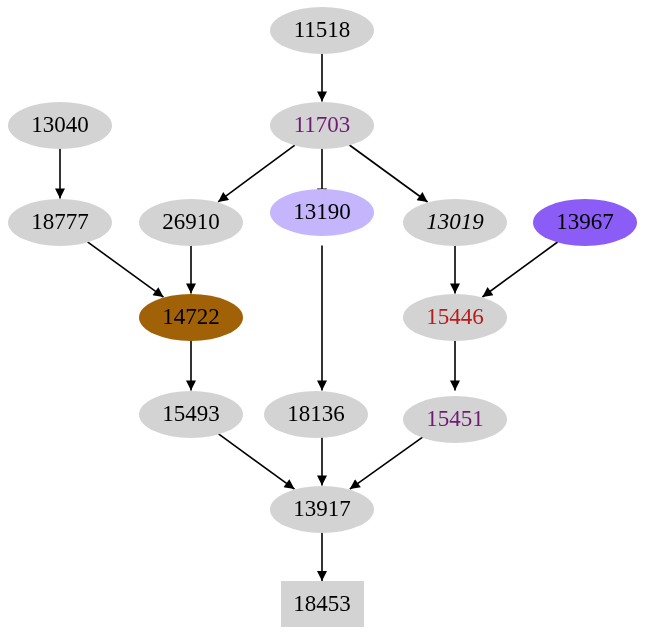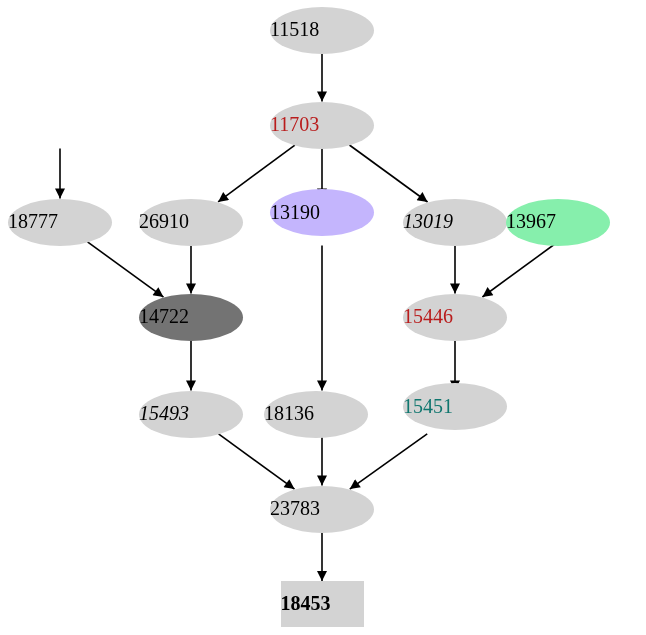--- a/index.html
+++ b/index.html
@@ -23,34 +23,33 @@
     position: absolute;
     left: 0;
     top: 0;
     width: 100%;
     height: 100%;
   }
   .node {
     position: absolute;
     display: flex;
     align-items: center;
-    justify-content: flex-start;
+    justify-content: center;
     background: #d3d3d3;
     font-family: "Liberation Serif", "DejaVu Serif", serif;
-    font-size: 20px;
+    font-size: 23px;
     line-height: 1;
     color: #000000;
     box-sizing: border-box;
   }
   .node.ellipse {
     border-radius: 50%;
   }
   .node.box {
     border-radius: 0;
-    font-weight: bold;
   }
   .node-label {
     transform: translateY(-1px);
   }
 </style>
 </head>
 <body>
 
 <div id="canvas">
   <svg id="edges" xmlns="http://www.w3.org/2000/svg" width="646" height="635">
@@ -73,53 +72,56 @@
       <line x1="455.0" y1="340.5" x2="455.0" y2="390.5" stroke="#000000" stroke-width="1.6" marker-end="url(#arrowhead)"></line>
       <line x1="218.5" y1="433.9" x2="294.5" y2="489.1" stroke="#000000" stroke-width="1.6" marker-end="url(#arrowhead)"></line>
       <line x1="322.0" y1="437.5" x2="322.0" y2="485.5" stroke="#000000" stroke-width="1.6" marker-end="url(#arrowhead)"></line>
       <line x1="427.2" y1="433.9" x2="349.8" y2="489.1" stroke="#000000" stroke-width="1.6" marker-end="url(#arrowhead)"></line>
       <line x1="322.0" y1="532.5" x2="322.0" y2="581.0" stroke="#000000" stroke-width="1.6" marker-end="url(#arrowhead)"></line>
     </svg>
   <div id="nodes">
       <div class="node ellipse" style="left: 270px; top: 6.5px; width: 104px; height: 47px; background: rgb(211, 211, 211); color: rgb(0, 0, 0);">
         <span class="node-label">11518</span>
       </div>
-      <div class="node ellipse" style="left: 270px; top: 101.5px; width: 104px; height: 47px; background: rgb(211, 211, 211); color: #b91c1c;">
+      <div class="node ellipse" style="left: 8px; top: 101.5px; width: 104px; height: 47px; background: rgb(211, 211, 211); color: rgb(0, 0, 0);">
+        <span class="node-label">13040</span>
+      </div>
+      <div class="node ellipse" style="left: 270px; top: 101.5px; width: 104px; height: 47px; background: rgb(211, 211, 211); color: #701a75;">
         <span class="node-label">11703</span>
       </div>
       <div class="node ellipse" style="left: 8px; top: 198.5px; width: 104px; height: 47px; background: rgb(211, 211, 211); color: rgb(0, 0, 0);">
         <span class="node-label">18777</span>
       </div>
       <div class="node ellipse" style="left: 139px; top: 198.5px; width: 104px; height: 47px; background: rgb(211, 211, 211); color: rgb(0, 0, 0);">
         <span class="node-label">26910</span>
       </div>
       <div class="node ellipse" style="left: 270px; top: 189px; width: 104px; height: 47px; background: #c4b5fd; color: rgb(0, 0, 0);">
         <span class="node-label">13190</span>
       </div>
       <div class="node ellipse" style="left: 403px; top: 198.5px; width: 104px; height: 47px; background: rgb(211, 211, 211); color: rgb(0, 0, 0); font-style: italic;">
         <span class="node-label">13019</span>
       </div>
-      <div class="node ellipse" style="left: 506px; top: 198.5px; width: 104px; height: 47px; background: #86efac; color: rgb(0, 0, 0);">
+      <div class="node ellipse" style="left: 533px; top: 198.5px; width: 104px; height: 47px; background: #8b5cf6; color: rgb(0, 0, 0);">
         <span class="node-label">13967</span>
       </div>
-      <div class="node ellipse" style="left: 139px; top: 293.5px; width: 104px; height: 47px; background: #737373; color: rgb(0, 0, 0);">
+      <div class="node ellipse" style="left: 139px; top: 293.5px; width: 104px; height: 47px; background: #a16207; color: rgb(0, 0, 0);">
         <span class="node-label">14722</span>
       </div>
       <div class="node ellipse" style="left: 403px; top: 293.5px; width: 104px; height: 47px; background: rgb(211, 211, 211); color: #b91c1c;">
         <span class="node-label">15446</span>
       </div>
-      <div class="node ellipse" style="left: 139px; top: 390.5px; width: 104px; height: 47px; background: rgb(211, 211, 211); color: rgb(0, 0, 0); font-style: italic;">
+      <div class="node ellipse" style="left: 139px; top: 390.5px; width: 104px; height: 47px; background: rgb(211, 211, 211); color: rgb(0, 0, 0);">
         <span class="node-label">15493</span>
       </div>
       <div class="node ellipse" style="left: 264px; top: 390.5px; width: 104px; height: 47px; background: rgb(211, 211, 211); color: rgb(0, 0, 0);">
         <span class="node-label">18136</span>
       </div>
-      <div class="node ellipse" style="left: 403px; top: 383px; width: 104px; height: 47px; background: rgb(211, 211, 211); color: #0f766e;">
+      <div class="node ellipse" style="left: 403px; top: 396px; width: 104px; height: 47px; background: rgb(211, 211, 211); color: #701a75;">
         <span class="node-label">15451</span>
       </div>
       <div class="node ellipse" style="left: 270px; top: 485.5px; width: 104px; height: 47px; background: rgb(211, 211, 211); color: rgb(0, 0, 0);">
-        <span class="node-label">23783</span>
+        <span class="node-label">13917</span>
       </div>
       <div class="node box" style="left: 280.5px; top: 581px; width: 83px; height: 46px; background: rgb(211, 211, 211); color: rgb(0, 0, 0);">
         <span class="node-label">18453</span>
       </div>
     </div>
 </div>
 
 </body></html>

